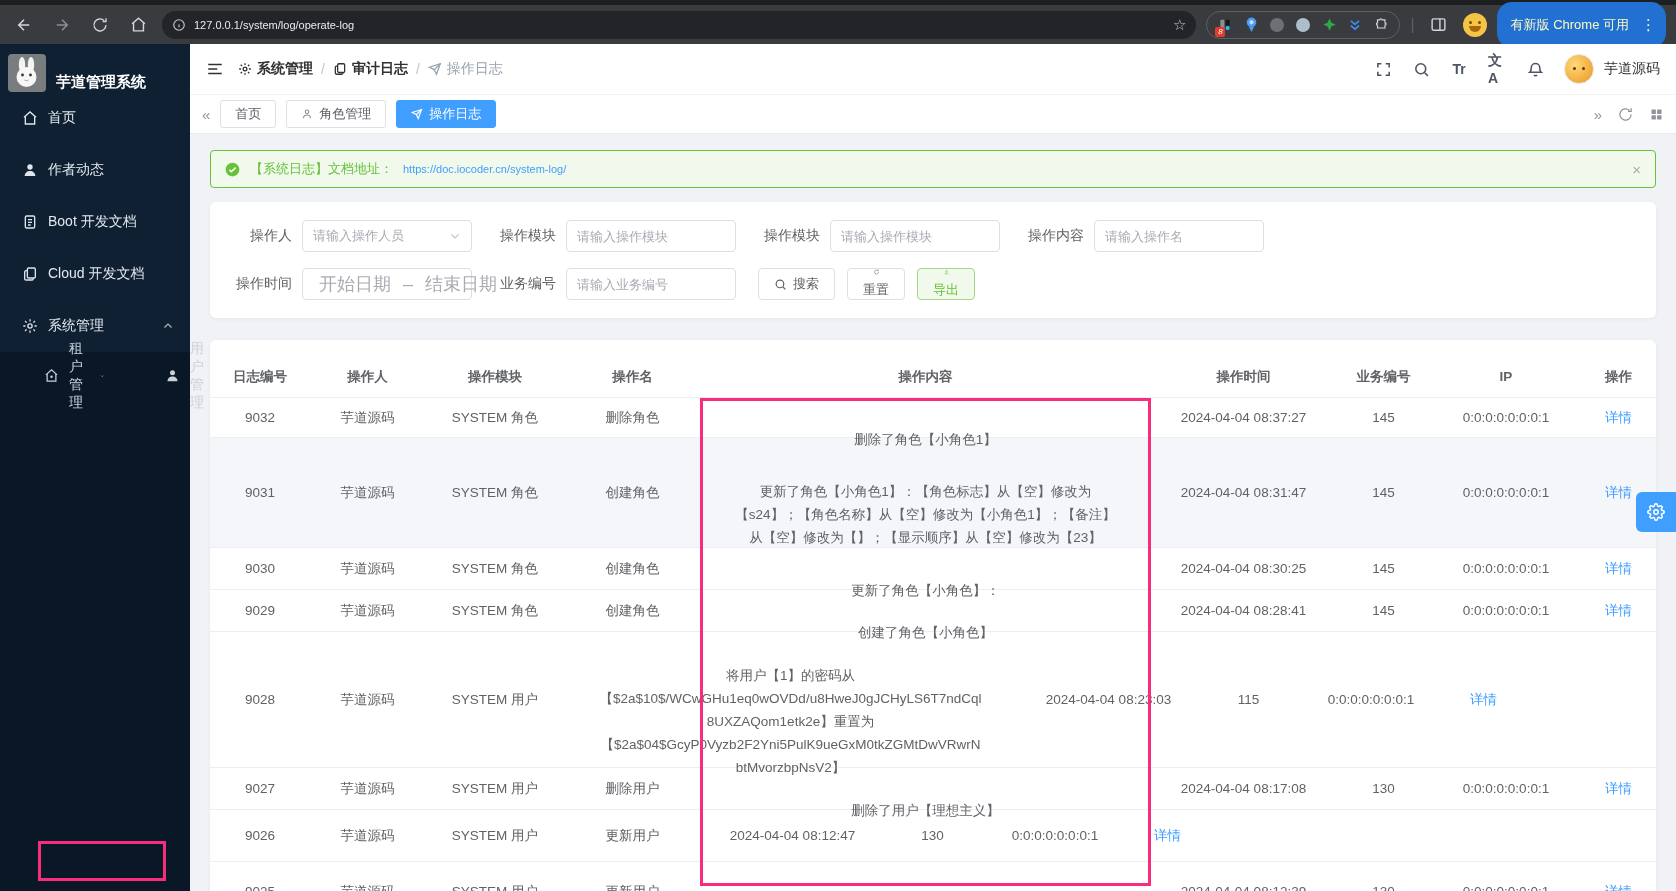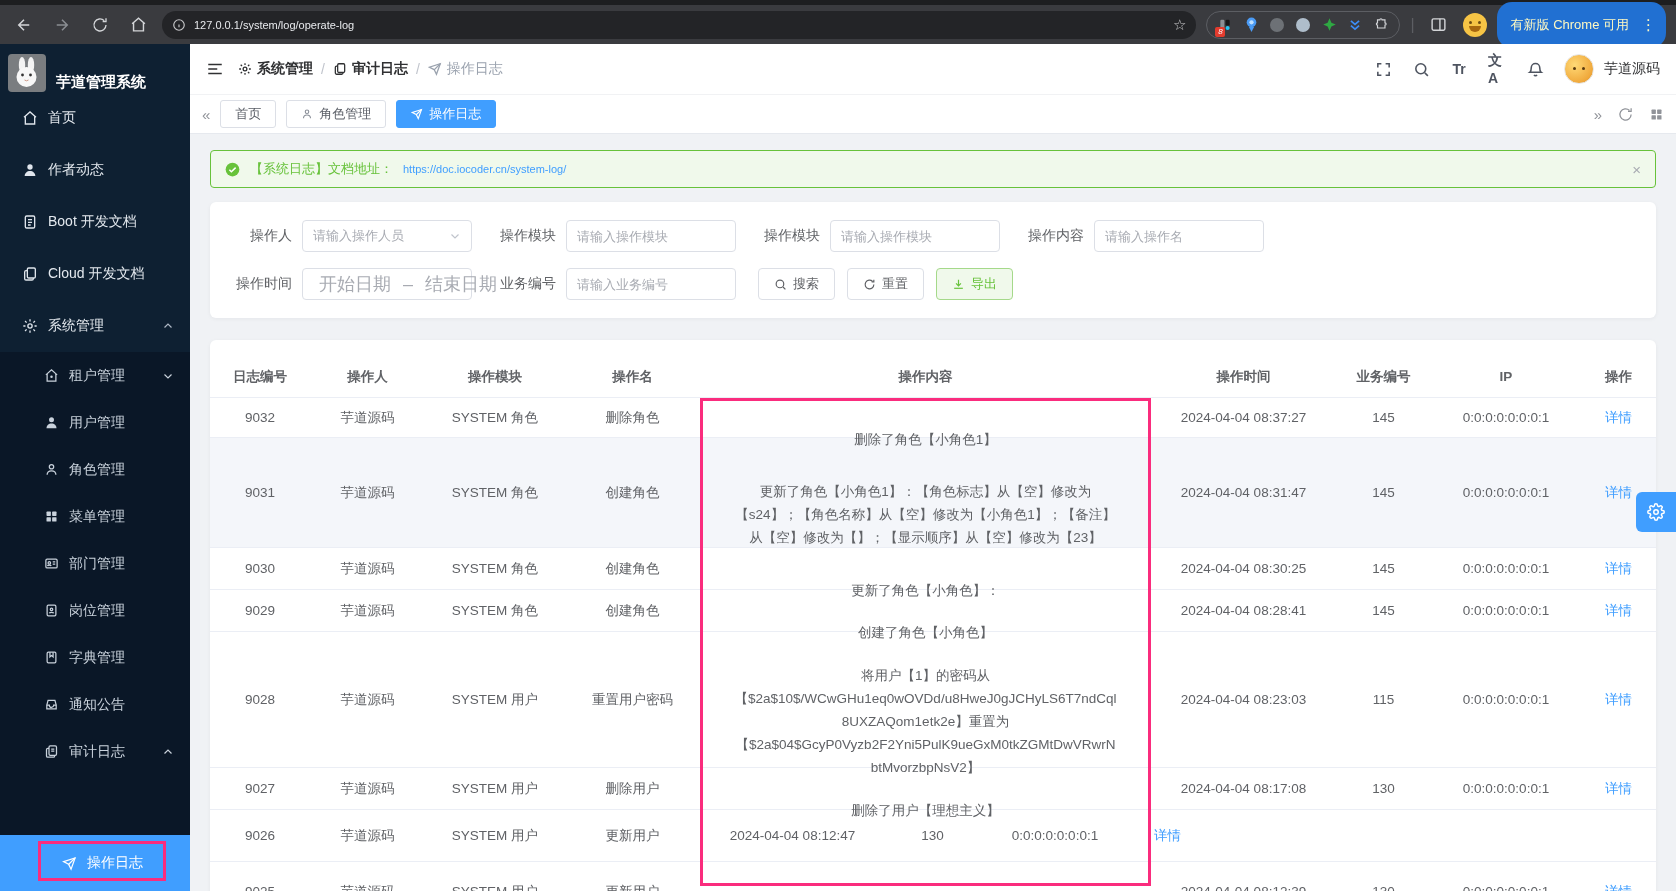--- a/index.html
+++ b/index.html
@@ -32,21 +32,21 @@
   .app { display:flex; height:847px; }
 
   
   .sidebar { width:190px; background:#0e2032; color:#e3e8ee; display:flex; flex-direction:column; position:relative; flex-shrink:0; }
   .logo-row { height:48px; display:flex; align-items:flex-end; gap:10px; padding:0 8px; }
   .logo-img { width:38px; height:38px; border-radius:4px; overflow:hidden; flex-shrink:0; }
   .logo-title { font-size:15px; font-weight:bold; color:#fff; white-space:nowrap; }
   .m-item { height:52px; display:flex; align-items:center; gap:10px; padding:0 16px 0 22px; font-size:14px; cursor:pointer; }
   .m-item .ic { width:16px; height:16px; color:#dfe5ec; flex-shrink:0; }
   .m-item .chev { margin-left:auto; width:12px; height:12px; color:#aeb9c6; }
-  .submenu { flex:1; background:#0a1727; display:flex; flex-direction:column; }
+  .submenu { flex:1; background:#0a1727; display:flex; flex-direction:row; }
   .sm-item { height:47px; display:flex; align-items:center; gap:10px; padding:0 16px 0 44px; font-size:14px; color:#c9d2dc; cursor:pointer; }
   .sm-item .ic { width:15px; height:15px; flex-shrink:0; color:#c9d2dc; }
   .sm-item .chev { margin-left:auto; width:12px; height:12px; }
   .sm-gap { flex:1; }
   .sm-active { height:56px; background:#409eff; color:#fff; display:flex; align-items:center; gap:10px; padding:0 16px 0 62px; font-size:14px; cursor:pointer; }
   .sm-active .ic { width:15px; height:15px; color:#fff; }
   .hl-side { position:absolute; left:38px; top:797px; width:128px; height:40px; border:3px solid #fa2c7d; pointer-events:none; z-index:6; }
 
   
   .main { flex:1; display:flex; flex-direction:column; min-width:0; }
@@ -87,21 +87,21 @@
   .f-group { display:flex; align-items:center; margin-right:22px; }
   .f-label { width:72px; text-align:right; padding-right:10px; font-size:14px; color:#606266; white-space:nowrap; }
   .ctrl { width:170px; height:32px; border:1px solid #dcdfe6; border-radius:4px; background:#fff; display:flex; align-items:center; padding:0 10px; gap:6px; font-size:13px; color:#a8abb2; }
   input.ctrl { color:#606266; }
   input.ctrl::placeholder { color:#a8abb2; }
   .ctrl .chev-r { margin-left:auto; width:12px; height:12px; color:#c0c4cc; }
   .date-ctrl span { white-space:nowrap; }
   .date-ctrl .sep { margin:0 6px; color:#a8abb2; }
   .btn { height:32px; border-radius:4px; border:1px solid #dcdfe6; background:#fff; color:#606266; font-size:13px; display:flex; align-items:center; gap:6px; padding:0 15px; cursor:pointer; }
   .btn .ic { width:13px; height:13px; }
-  .btn + .btn { margin-left:12px; }
+  .btn + .btn { margin-left:12px;flex-direction:column; }
   .btn.green { background:#f0f9eb; border-color:#a5d98a; color:#67c23a; }
 
   
   .table-card { margin-top:22px; position:relative; padding-top:16px; height:600px; border-radius:6px 6px 0 0; }
   .trow { display:flex; border-bottom:1px solid #ebeef5; }
   .trow.head { height:42px; color:#909399; font-weight:bold; }
   .cell { display:flex; align-items:center; justify-content:center; font-size:13.5px; color:#606266; text-align:center; }
   .c1{width:100px} .c2{width:115px} .c3{width:140px} .c4{width:135px}
   .c5{width:451px; padding:8px 34px;} .c6{width:185px} .c7{width:95px} .c8{width:150px} .c9{width:75px}
   .c5 span { line-height:23px; overflow-wrap:break-word; word-break:normal; width:100%;margin-top:44px; }
@@ -600,21 +600,20 @@
           <div class="cell c8">0:0:0:0:0:0:0:1</div>
           <div class="cell c9">
               <span class="link">详情</span>
             </div>
         </div>
 
         <div class="trow h136">
           <div class="cell c1">9028</div>
           <div class="cell c2">芋道源码</div>
           <div class="cell c3">SYSTEM 用户</div>
-          <div class="cell c4">重置用户密码</div>
           <div class="cell c5">
               <span>将用户【1】的密码从【$2a$10$/WCwGHu1eq0wOVDd/u8HweJ0gJCHyLS6T7ndCql8UXZAQom1etk2e】重置为【$2a$04$GcyP0Vyzb2F2Yni5PulK9ueGxM0tkZGMtDwVRwrNbtMvorzbpNsV2】</span>
             </div>
           <div class="cell c6">2024-04-04 08:23:03</div>
           <div class="cell c7">115</div>
           <div class="cell c8">0:0:0:0:0:0:0:1</div>
           <div class="cell c9">
               <span class="link">详情</span>
             </div>
         </div>

